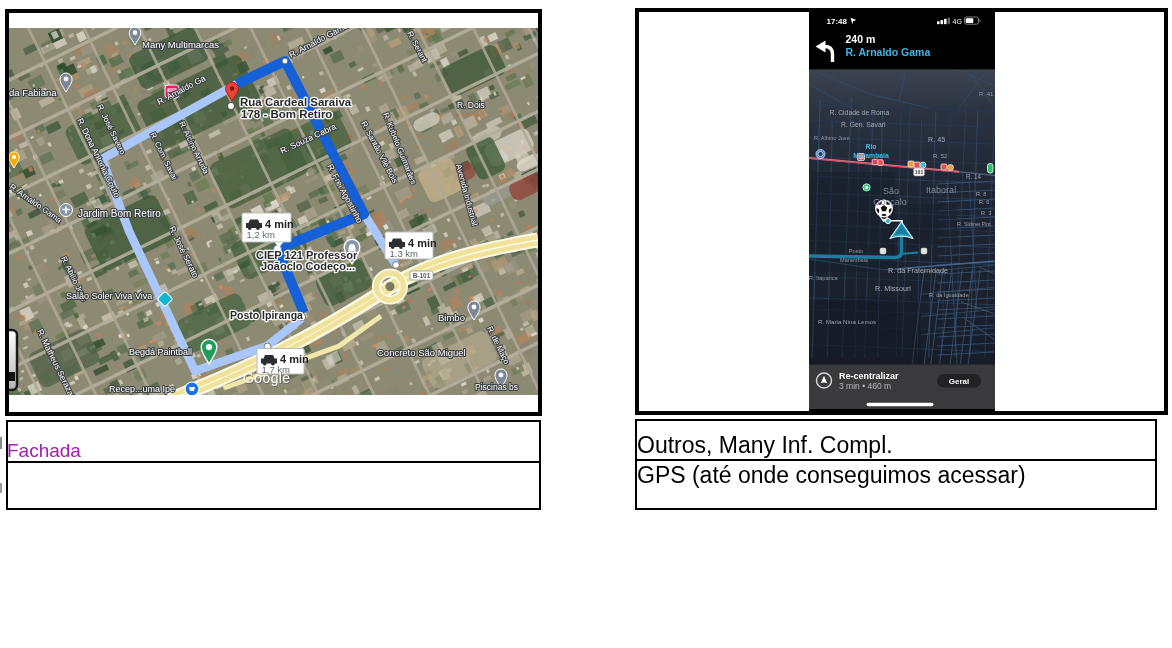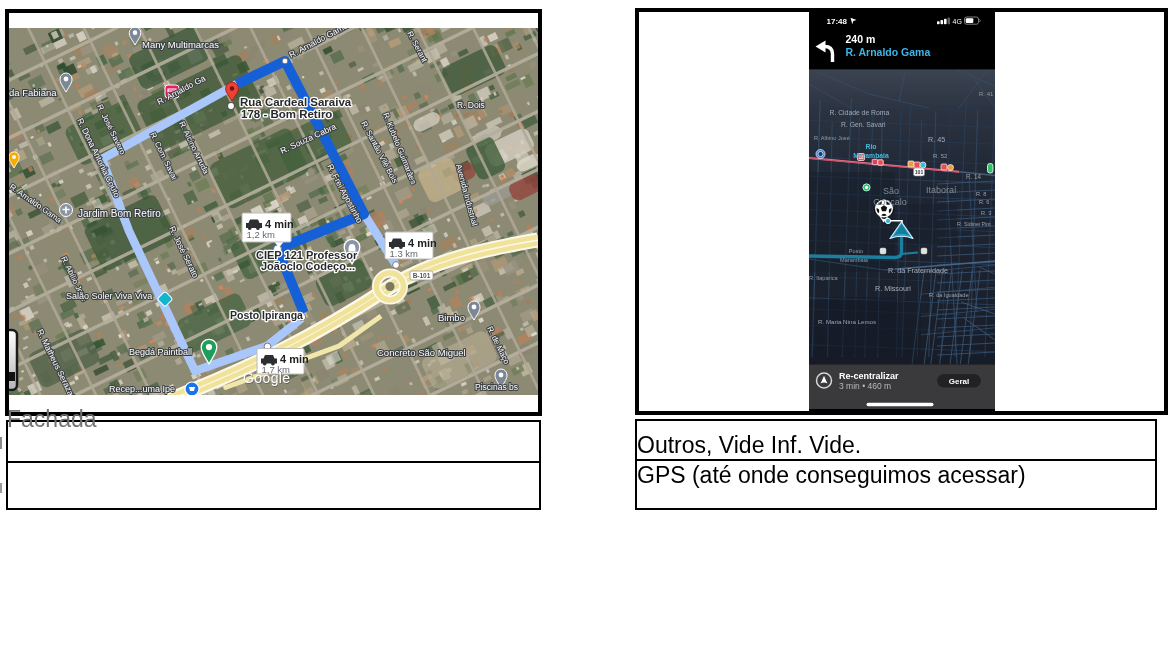--- a/index.html
+++ b/index.html
@@ -1716,19 +1716,19 @@
 <text x="30" y="377" font-size="8.5" fill="#b9b9bd" font-weight="400" text-anchor="start">3 min • 460 m</text>
 <rect x="128" y="362" width="44" height="13.5" rx="6.75" fill="#222224"></rect>
 <text x="150" y="372" font-size="8" fill="#fff" font-weight="700" text-anchor="middle">Geral</text>
 <rect x="57.5" y="390.8" width="67" height="3.4" rx="1.7" fill="#fff"></rect>
 
   </svg>
 </div>
 <div class="abs" style="left:6px;top:420px;width:535px;height:90px;border:2px solid #000;box-sizing:border-box">
   <div style="height:41px;border-bottom:2px solid #000;box-sizing:border-box"></div>
 </div>
-<div class="abs" style="left:7px;top:406px;font-size:23px;color:#737373">Fachada</div>
+<div class="abs" style="left:7px;top:440px;font-size:19px;color:#a21caf">Fachada</div>
 <div class="abs" style="left:635px;top:419px;width:522px;height:91px;border:2px solid #000;box-sizing:border-box">
   <div style="height:40px;border-bottom:2px solid #000;box-sizing:border-box"></div>
 </div>
-<div class="abs" style="left:637px;top:432px;font-size:23px;color:#000">Outros, Vide Inf. Vide.</div>
+<div class="abs" style="left:637px;top:432px;font-size:23px;color:#000">Outros, Many Inf. Compl.</div>
 <div class="abs" style="left:637px;top:462px;font-size:23px;color:#000">GPS (até onde conseguimos acessar)</div>
 <div class="abs" style="left:0;top:437px;width:2px;height:12px;background:#8a8a8a"></div>
 <div class="abs" style="left:0;top:483px;width:2px;height:10px;background:#9a9a9a"></div>
 </body></html>

